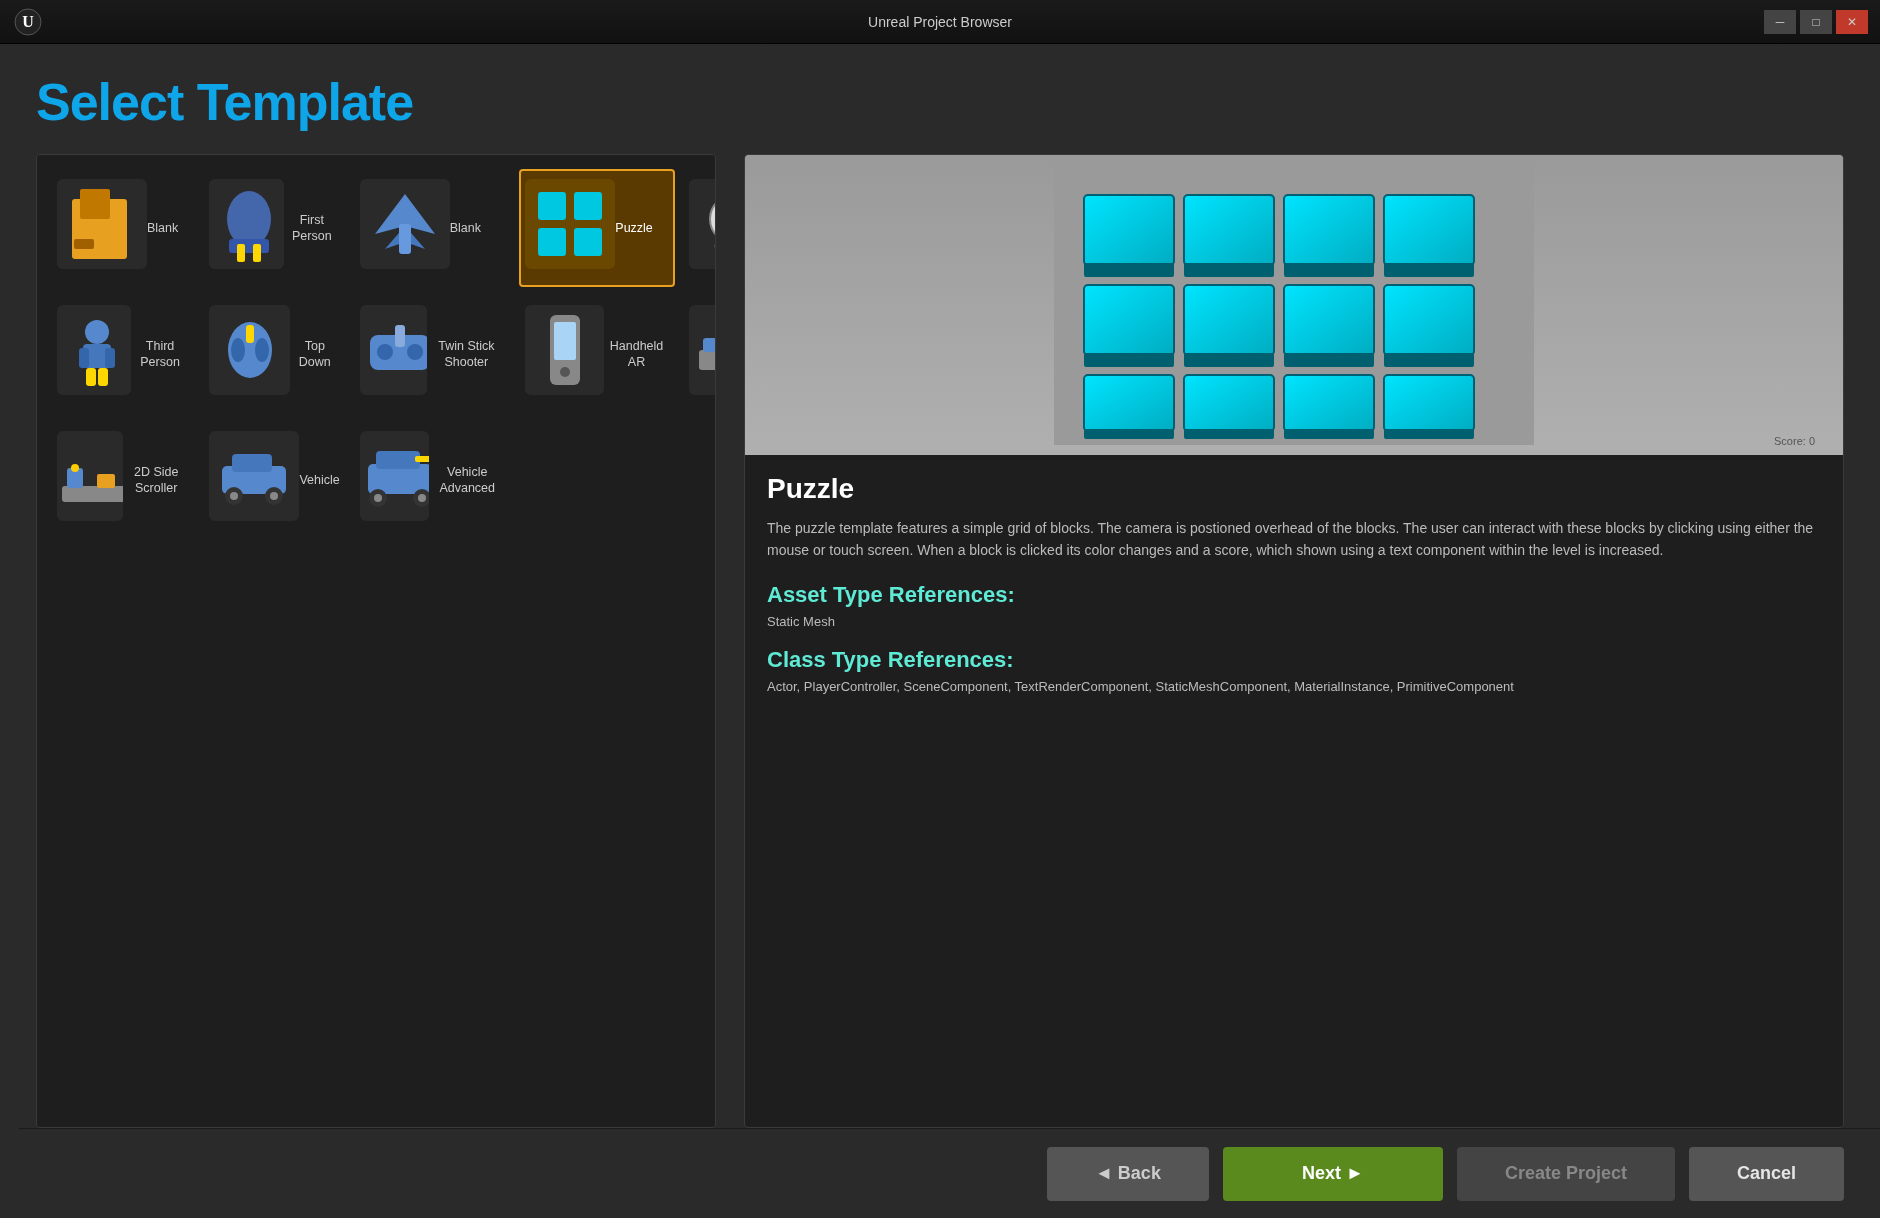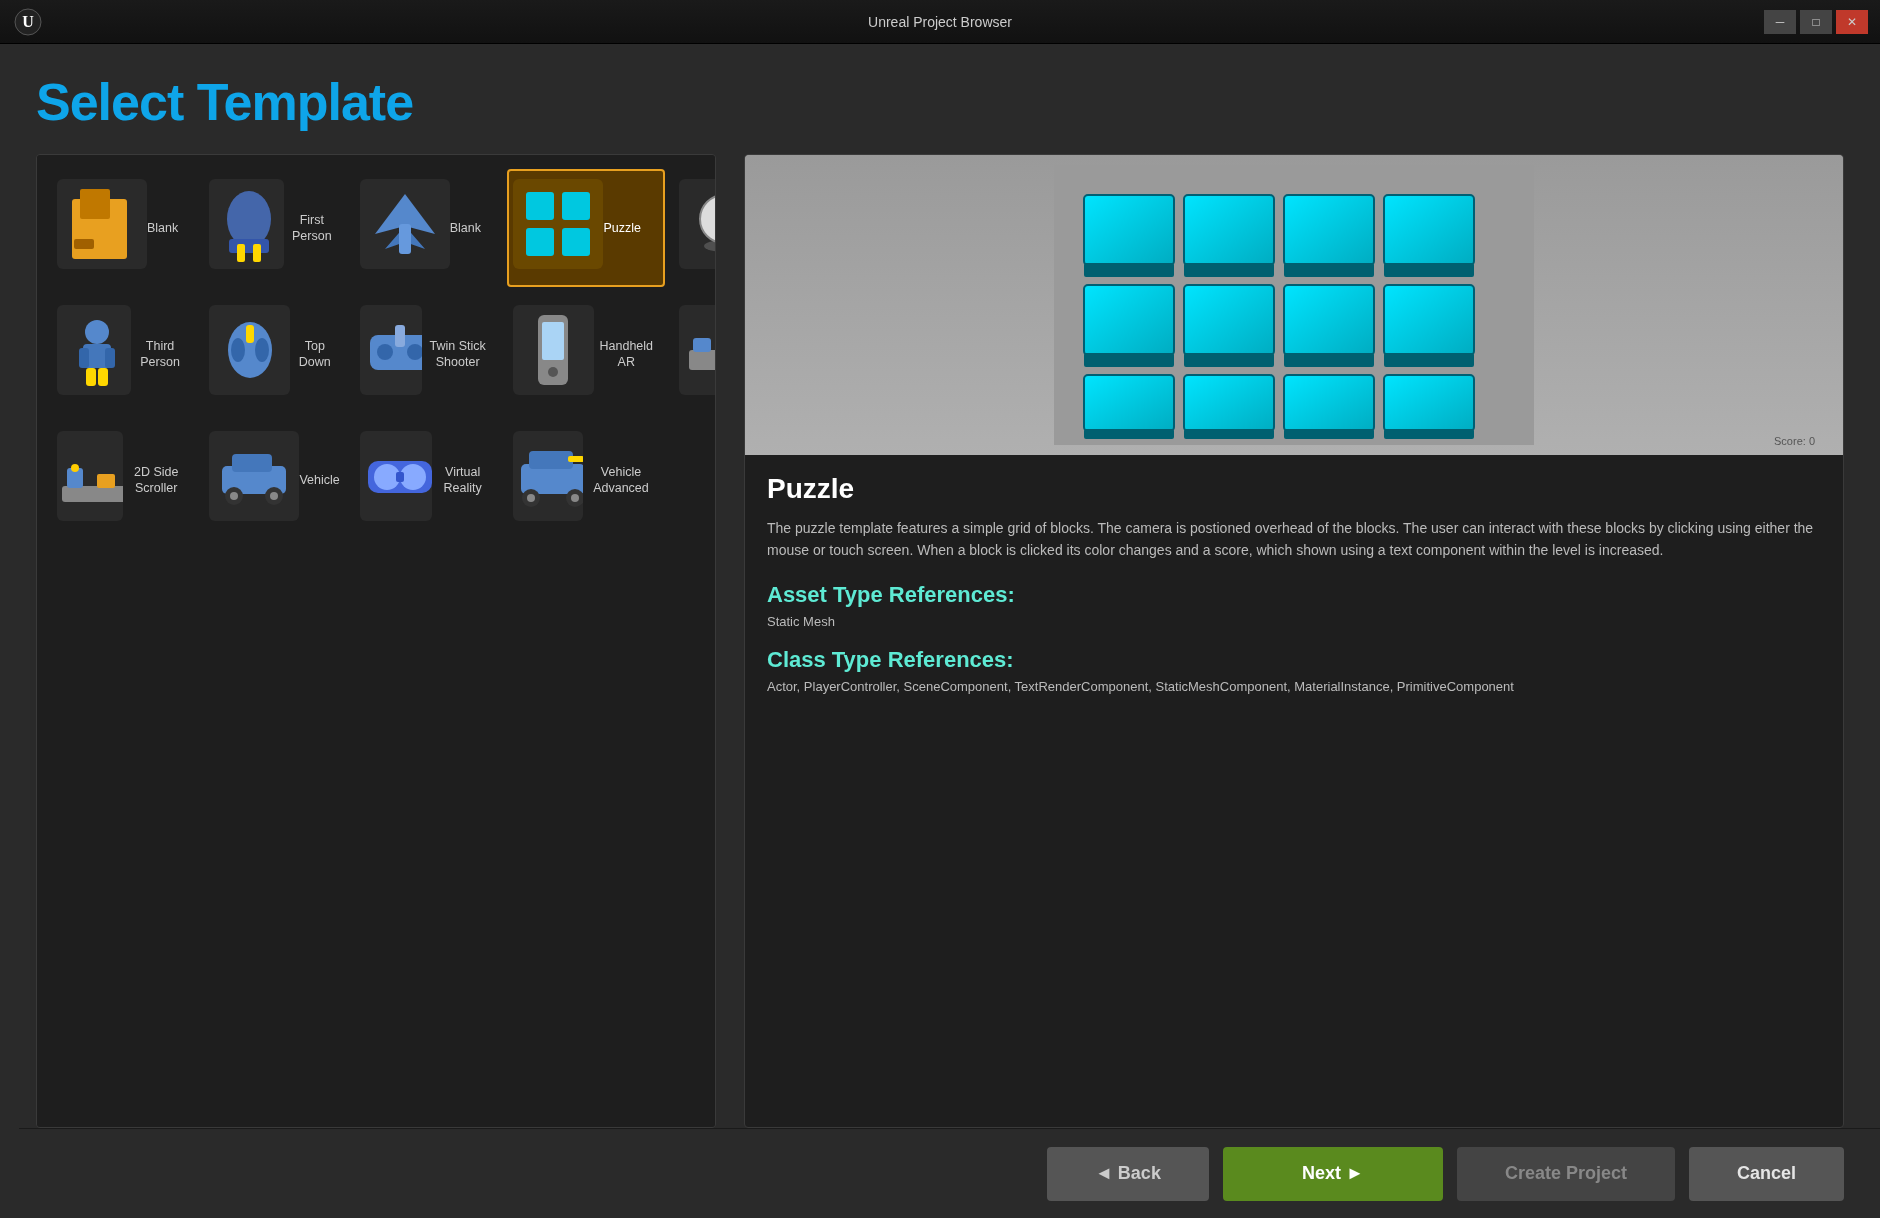--- a/index.html
+++ b/index.html
@@ -401,31 +401,20 @@
                 <circle cx="60" cy="60" r="9" fill="#333"></circle>
                 <circle cx="20" cy="60" r="4" fill="#888"></circle>
                 <circle cx="60" cy="60" r="4" fill="#888"></circle>
               </svg>
             </div>
             <span class="template-label">Vehicle</span>
           </div>
           <div class="template-item">
             <div class="template-icon">
               <svg width="80" height="80">
-                <rect x="8" y="25" width="64" height="32" rx="10" fill="#4466dd"></rect>
-                <ellipse cx="27" cy="41" rx="13" ry="13" fill="#88aaff"></ellipse>
-                <ellipse cx="53" cy="41" rx="13" ry="13" fill="#88aaff"></ellipse>
-                <rect x="36" y="36" width="8" height="10" rx="2" fill="#3355cc"></rect>
-              </svg>
-            </div>
-            <span class="template-label">Virtual Reality</span>
-          </div>
-          <div class="template-item">
-            <div class="template-icon">
-              <svg width="80" height="80">
                 <rect x="8" y="28" width="64" height="30" rx="5" fill="#5588cc"></rect>
                 <rect x="16" y="15" width="44" height="18" rx="4" fill="#4477bb"></rect>
                 <circle cx="18" cy="62" r="9" fill="#333"></circle>
                 <circle cx="62" cy="62" r="9" fill="#333"></circle>
                 <circle cx="18" cy="62" r="4" fill="#888"></circle>
                 <circle cx="62" cy="62" r="4" fill="#888"></circle>
                 <rect x="55" y="20" width="16" height="6" rx="2" fill="#ffd700"></rect>
               </svg>
             </div>
             <span class="template-label">Vehicle Advanced</span>

